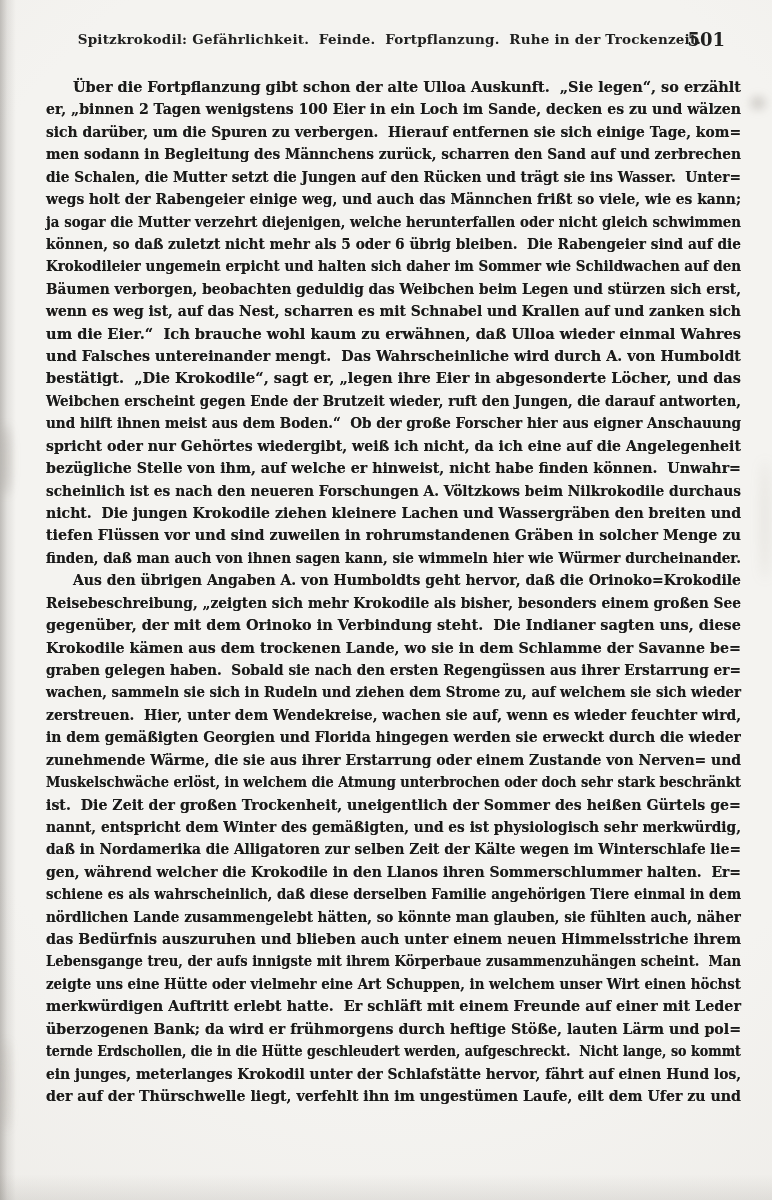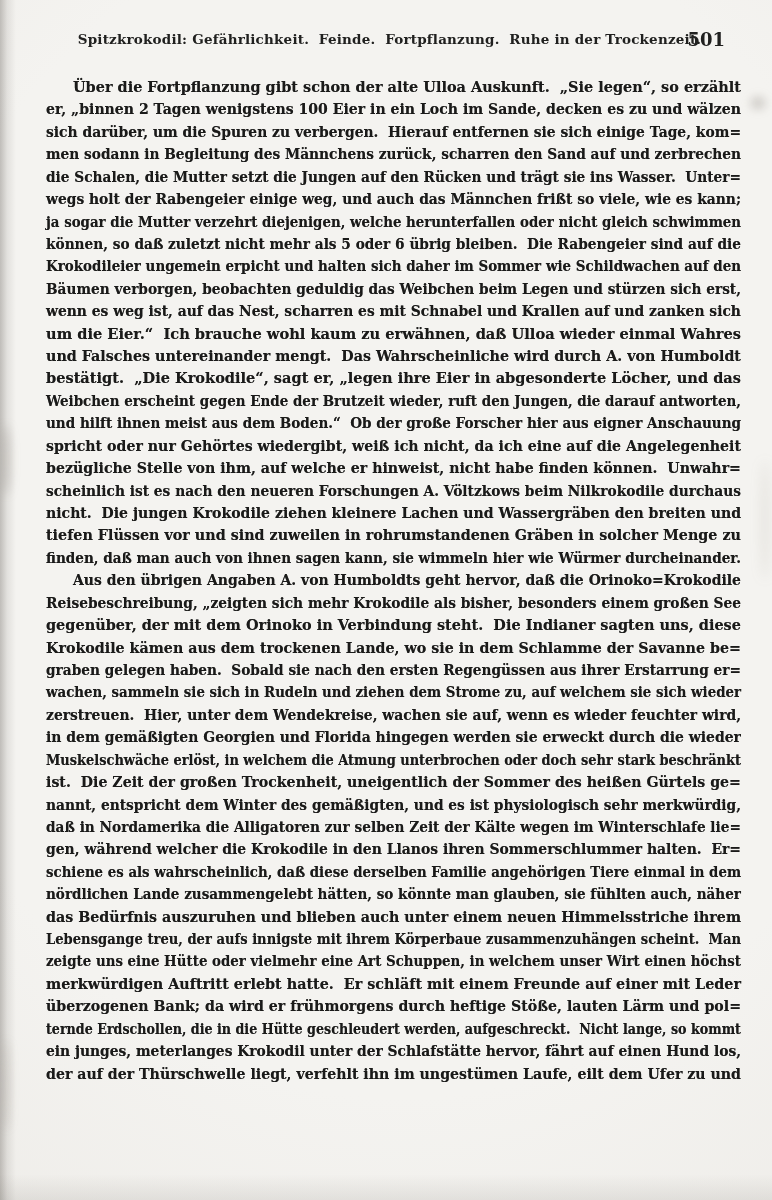--- a/index.html
+++ b/index.html
@@ -106,20 +106,21 @@
       </div>
       <div class="para indent">
         <div class="line"><span class="line-inner" style="transform: scaleX(0.9328);">Aus den übrigen Angaben A. von Humboldts geht hervor, daß die Orinoko=Krokodile</span></div>
         <div class="line"><span class="line-inner" style="transform: scaleX(0.9175);">Reisebeschreibung, „zeigten sich mehr Krokodile als bisher, besonders einem großen See</span></div>
         <div class="line"><span class="line-inner" style="transform: scaleX(0.9653);">gegenüber, der mit dem Orinoko in Verbindung steht.  Die Indianer sagten uns, diese</span></div>
         <div class="line"><span class="line-inner" style="transform: scaleX(0.9503);">Krokodile kämen aus dem trockenen Lande, wo sie in dem Schlamme der Savanne be=</span></div>
         <div class="line"><span class="line-inner" style="transform: scaleX(0.9133);">graben gelegen haben.  Sobald sie nach den ersten Regengüssen aus ihrer Erstarrung er=</span></div>
         <div class="line"><span class="line-inner" style="transform: scaleX(0.89);">wachen, sammeln sie sich in Rudeln und ziehen dem Strome zu, auf welchem sie sich wieder</span></div>
         <div class="line"><span class="line-inner" style="transform: scaleX(0.9263);">zerstreuen.  Hier, unter dem Wendekreise, wachen sie auf, wenn es wieder feuchter wird,</span></div>
         <div class="line"><span class="line-inner" style="transform: scaleX(0.9315);">in dem gemäßigten Georgien und Florida hingegen werden sie erweckt durch die wieder</span></div>
+        <div class="line"><span class="line-inner" style="transform: scaleX(0.9282);">zunehmende Wärme, die sie aus ihrer Erstarrung oder einem Zustande von Nerven= und</span></div>
         <div class="line"><span class="line-inner" style="transform: scaleX(0.8644);">Muskelschwäche erlöst, in welchem die Atmung unterbrochen oder doch sehr stark beschränkt</span></div>
         <div class="line"><span class="line-inner" style="transform: scaleX(0.9448);">ist.  Die Zeit der großen Trockenheit, uneigentlich der Sommer des heißen Gürtels ge=</span></div>
         <div class="line"><span class="line-inner" style="transform: scaleX(0.9184);">nannt, entspricht dem Winter des gemäßigten, und es ist physiologisch sehr merkwürdig,</span></div>
         <div class="line"><span class="line-inner" style="transform: scaleX(0.9134);">daß in Nordamerika die Alligatoren zur selben Zeit der Kälte wegen im Winterschlafe lie=</span></div>
         <div class="line"><span class="line-inner" style="transform: scaleX(0.9288);">gen, während welcher die Krokodile in den Llanos ihren Sommerschlummer halten.  Er=</span></div>
         <div class="line"><span class="line-inner" style="transform: scaleX(0.8896);">schiene es als wahrscheinlich, daß diese derselben Familie angehörigen Tiere einmal in dem</span></div>
         <div class="line"><span class="line-inner" style="transform: scaleX(0.9038);">nördlichen Lande zusammengelebt hätten, so könnte man glauben, sie fühlten auch, näher</span></div>
         <div class="line"><span class="line-inner" style="transform: scaleX(0.9505);">das Bedürfnis auszuruhen und blieben auch unter einem neuen Himmelsstriche ihrem</span></div>
         <div class="line"><span class="line-inner" style="transform: scaleX(0.8754);">Lebensgange treu, der aufs innigste mit ihrem Körperbaue zusammenzuhängen scheint.  Man</span></div>
         <div class="line"><span class="line-inner" style="transform: scaleX(0.8926);">zeigte uns eine Hütte oder vielmehr eine Art Schuppen, in welchem unser Wirt einen höchst</span></div>

